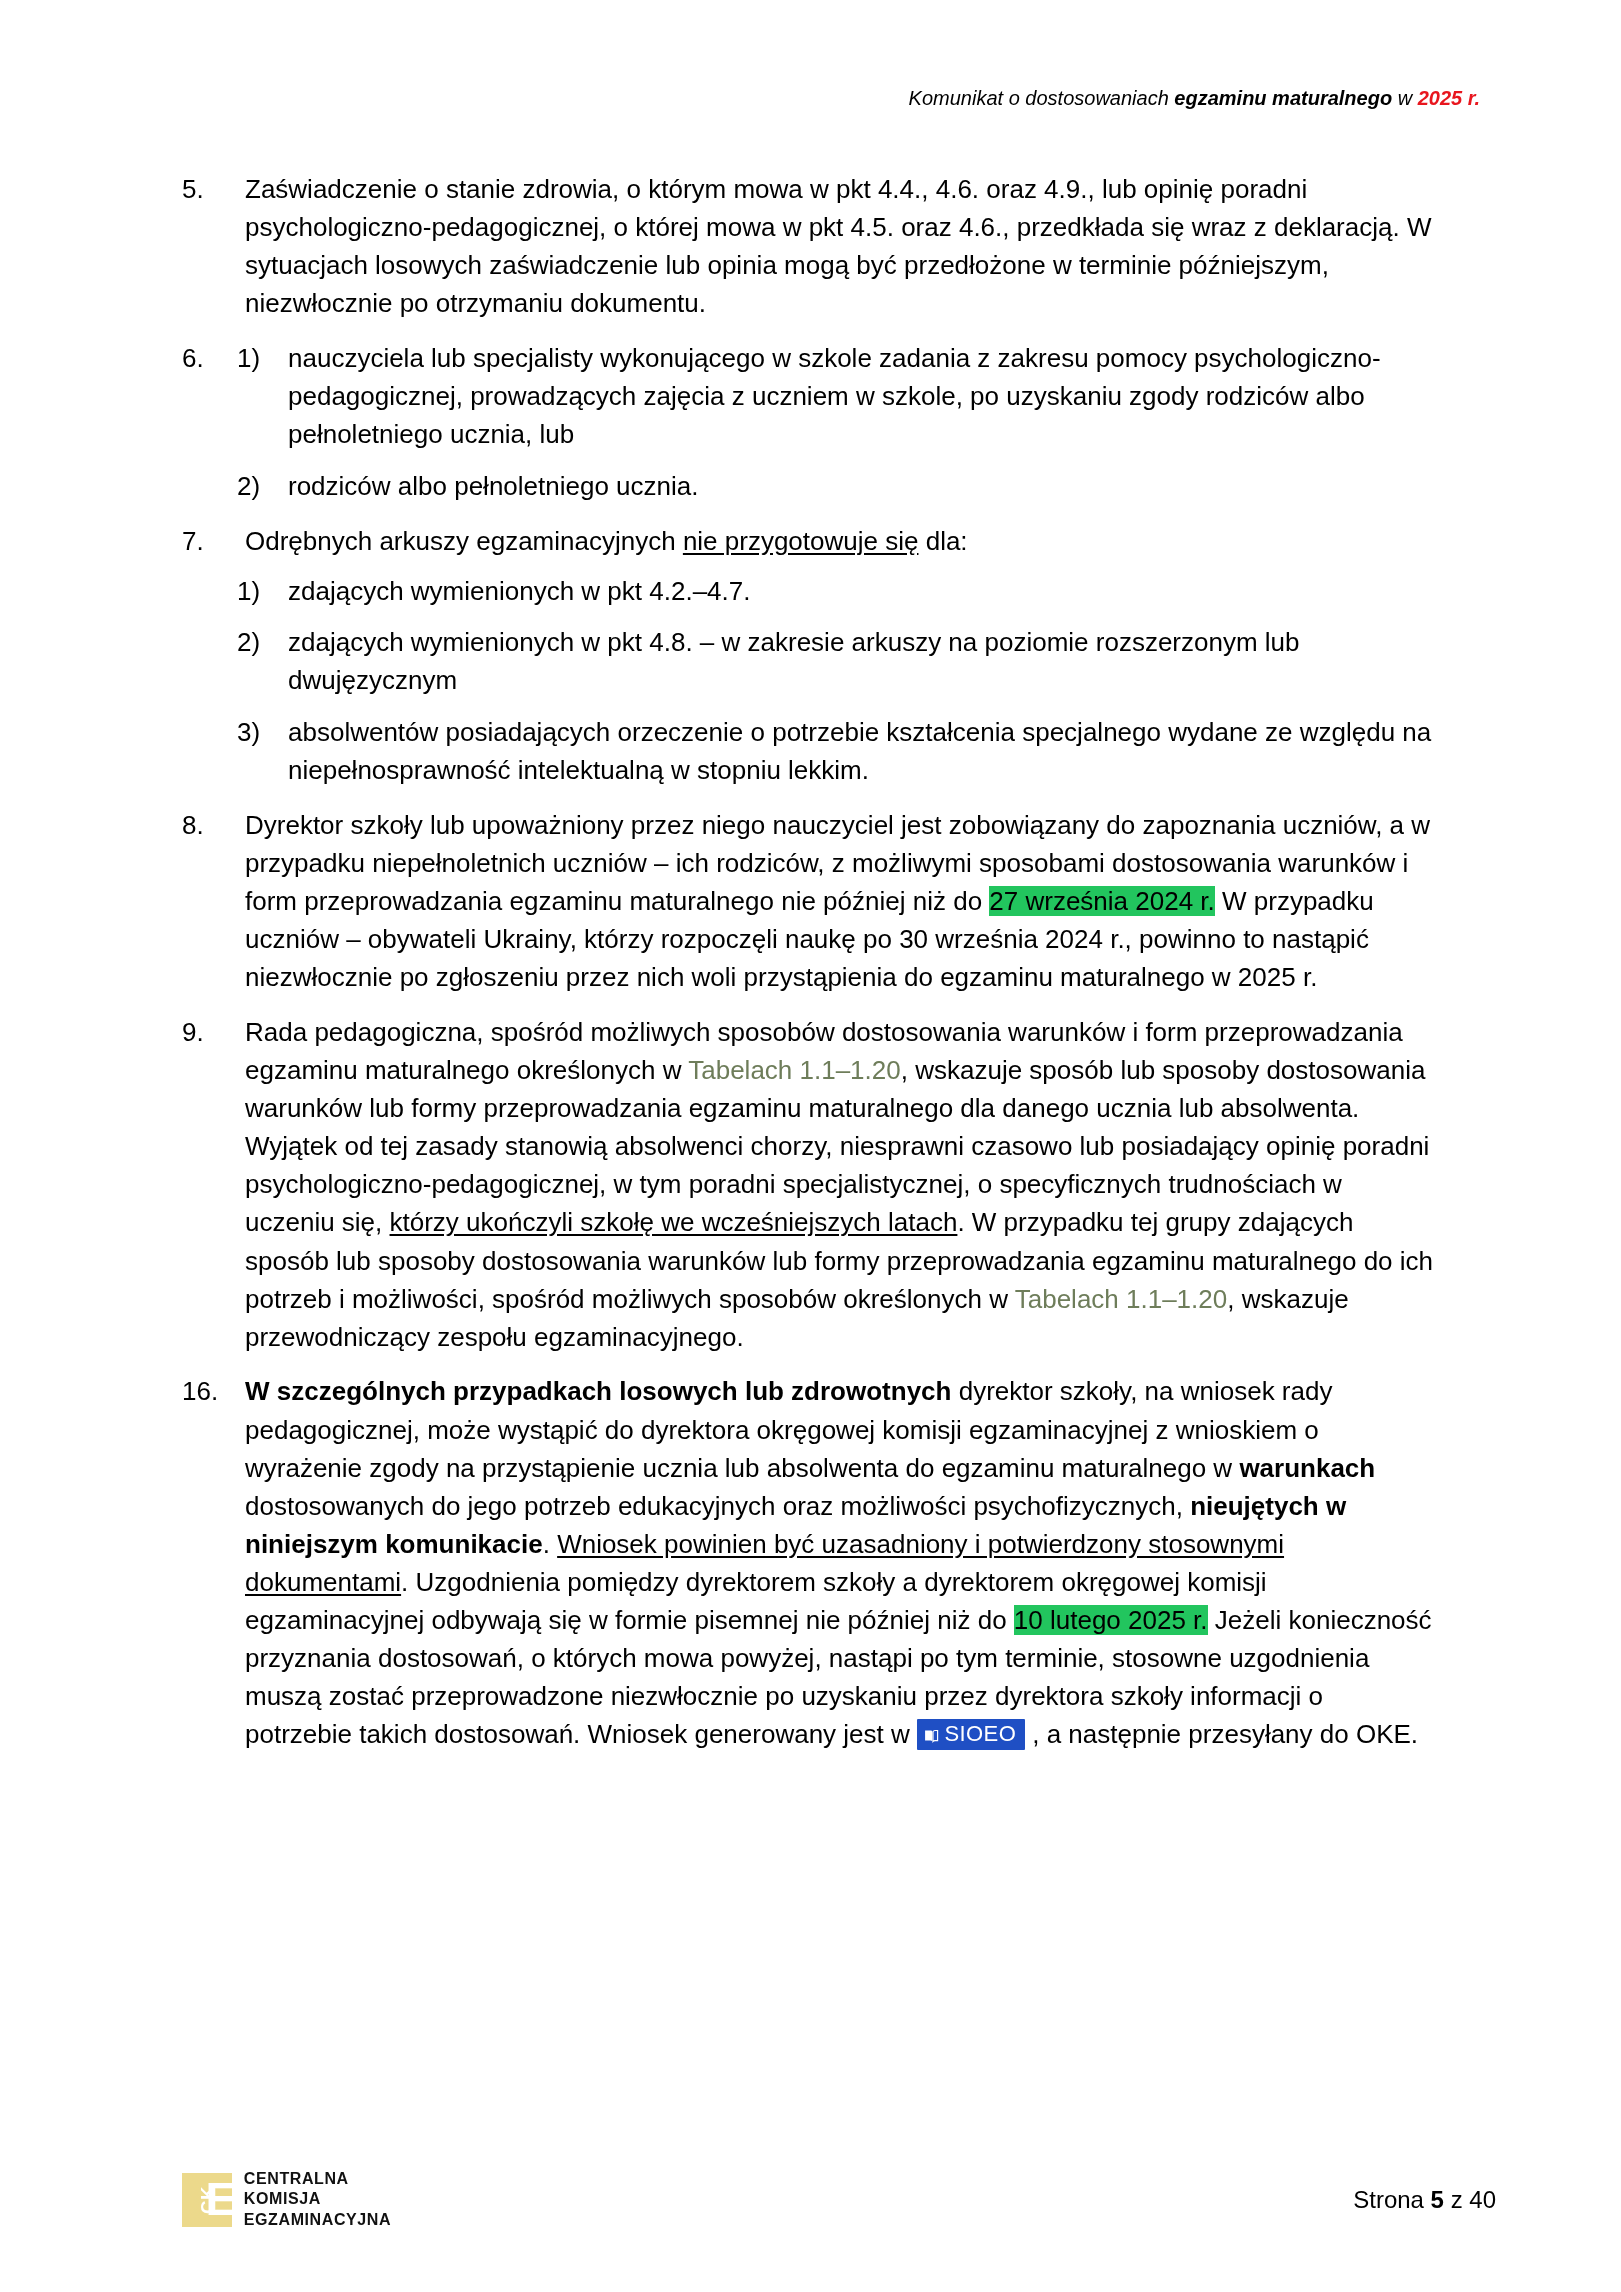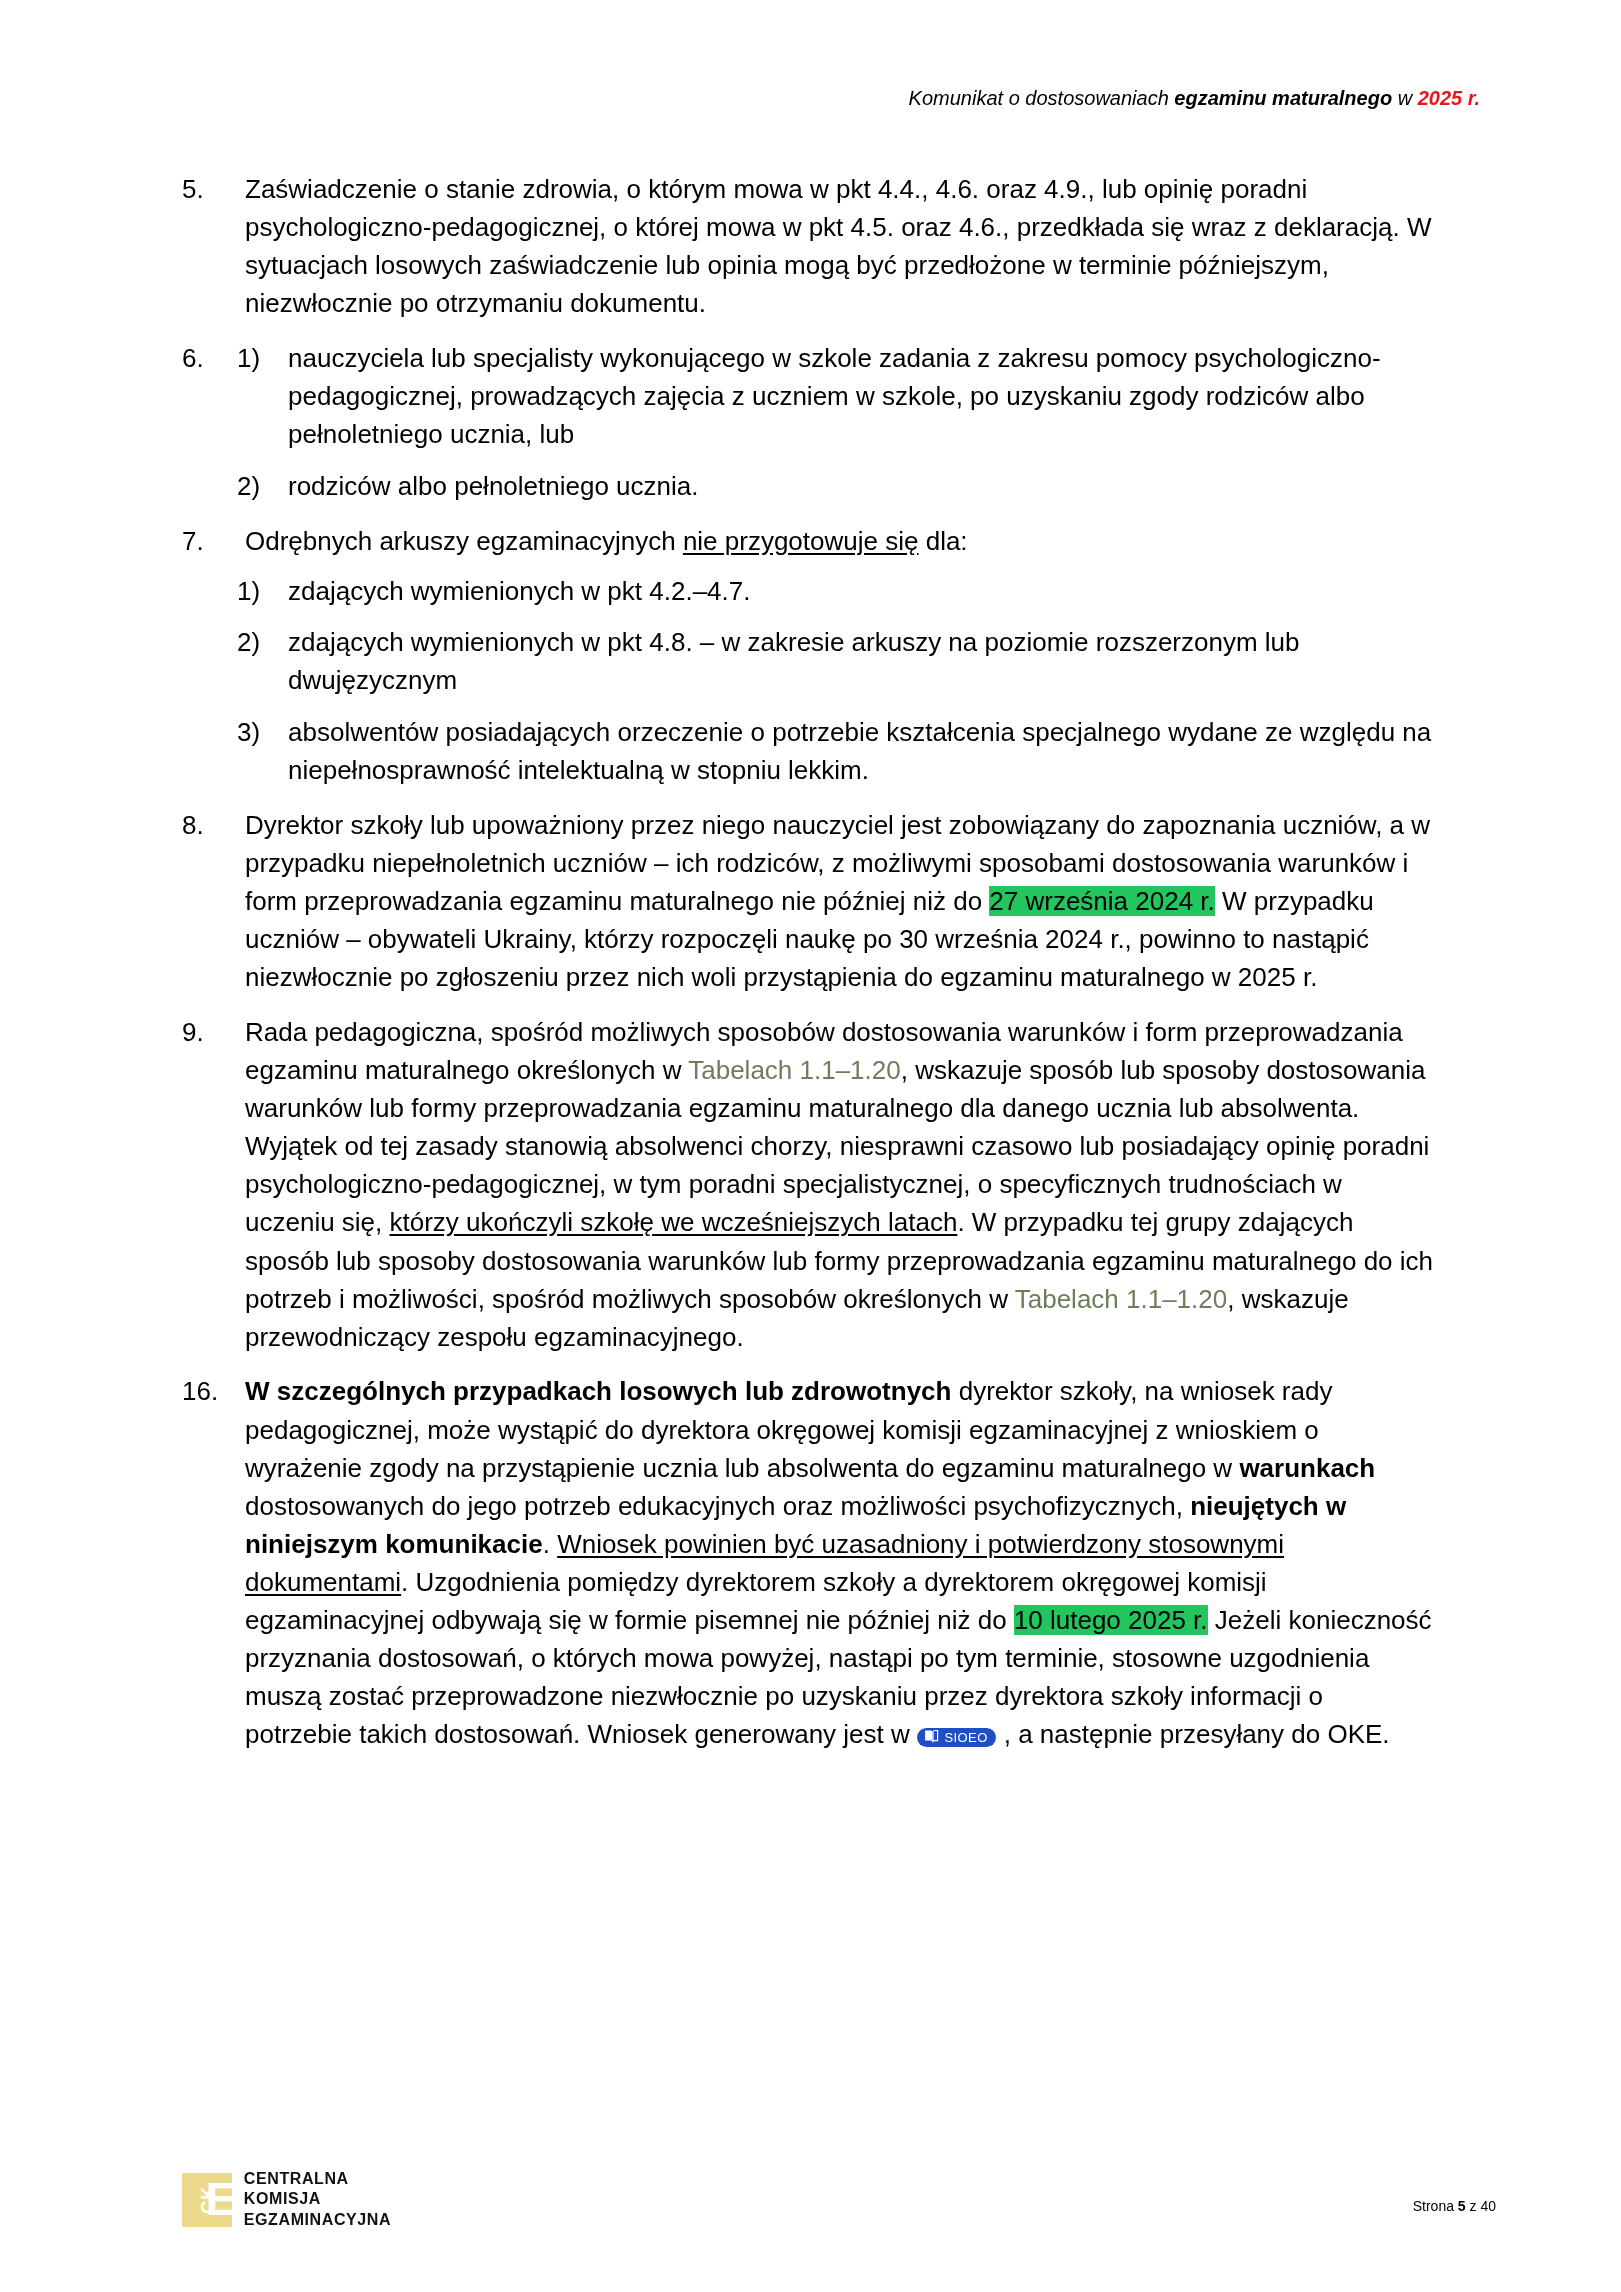--- a/index.html
+++ b/index.html
@@ -96,25 +96,25 @@
   .b   { font-weight: bold; }
   .u   { text-decoration: underline; text-underline-offset: 2.9px; }
   .hl  { background: #22c55e; }
   .tab { color: #6e7d5a; font-weight: normal; }
 
   
   .sioeo {
     display: inline-block;
     background: #1f4fc4;
     color: #ffffff;
-    font-size: 13px;
+    font-size: 22px;
     font-weight: normal;
     letter-spacing: 0.4px;
     padding: 1px 8.8px 2px 5.9px;
-    border-radius: 11px;
+    border-radius: 1px;
     vertical-align: 2px;
     line-height: 1.25;
     white-space: nowrap;
   }
   .sioeo .sioeo-ico {
     display: inline-block;
     width: 16.7px;
     height: 14.7px;
     vertical-align: -2px;
     margin-right: 4.9px;
@@ -174,21 +174,21 @@
     font-size: 16px;
     font-weight: bold;
     line-height: 1.27;
     letter-spacing: 0.6px;
     color: #111111;
   }
   .page-num {
     position: absolute;
     right: 0;
     bottom: 21.6px;
-    font-size: 14px;
+    font-size: 24px;
     color: #000000;
     white-space: nowrap;
   }
   .page-num .pn-bold { font-weight: bold; }
 </style>
 </head>
 <body>
 
 <div class="page">
 

